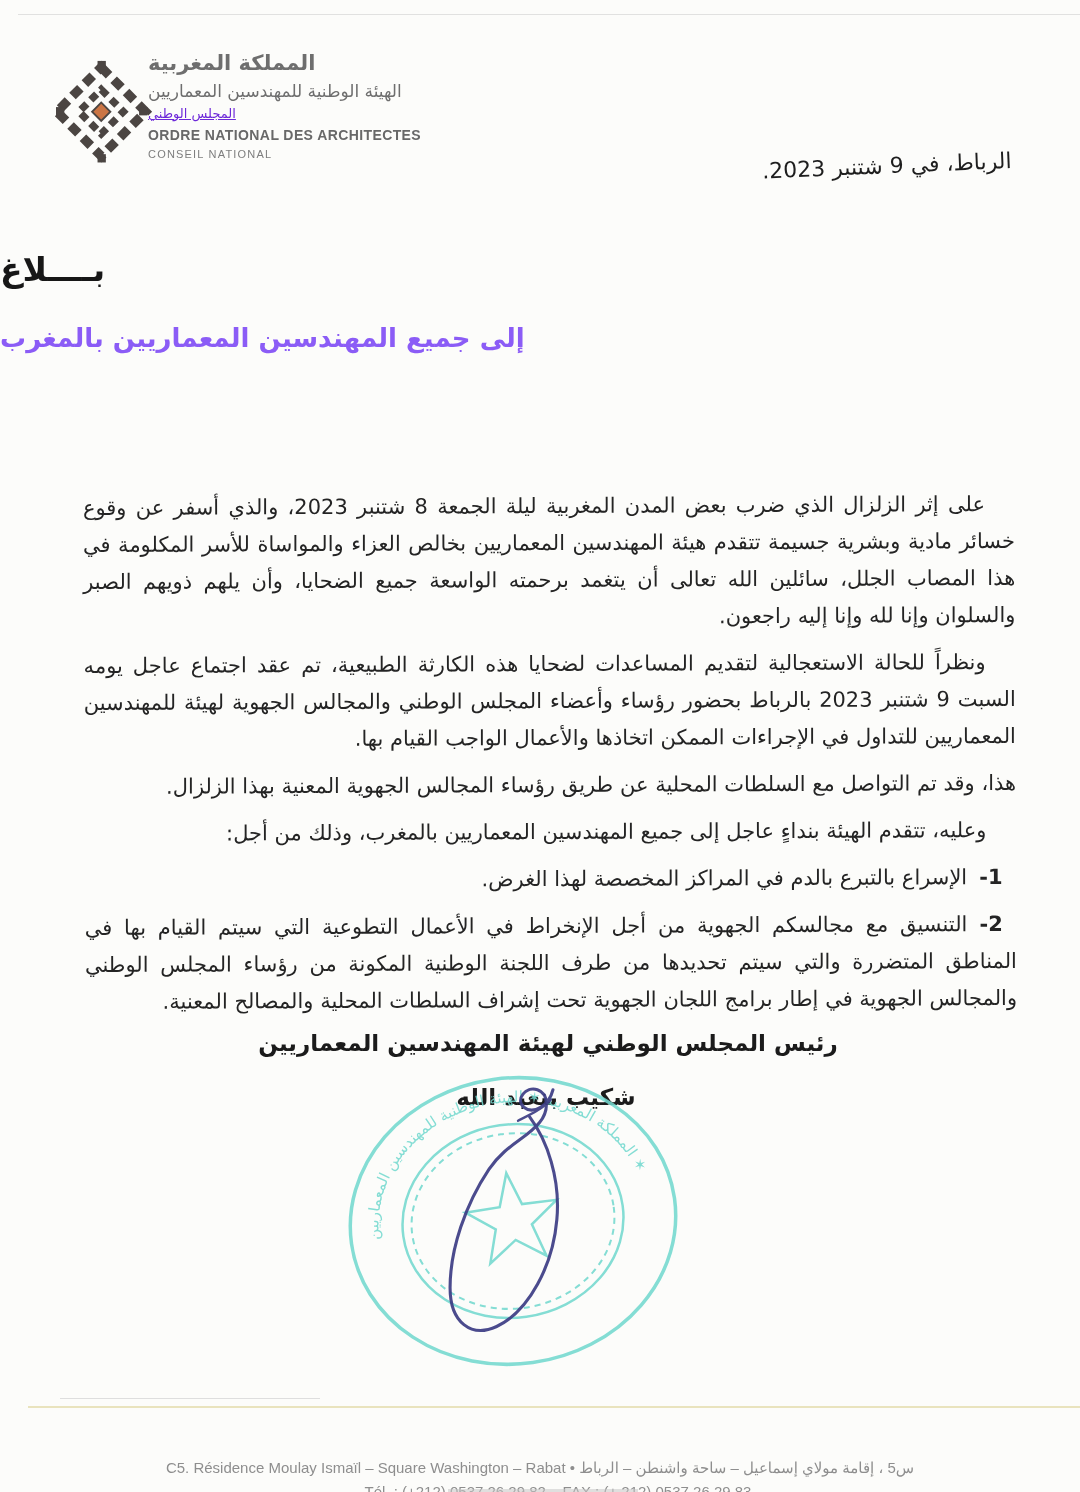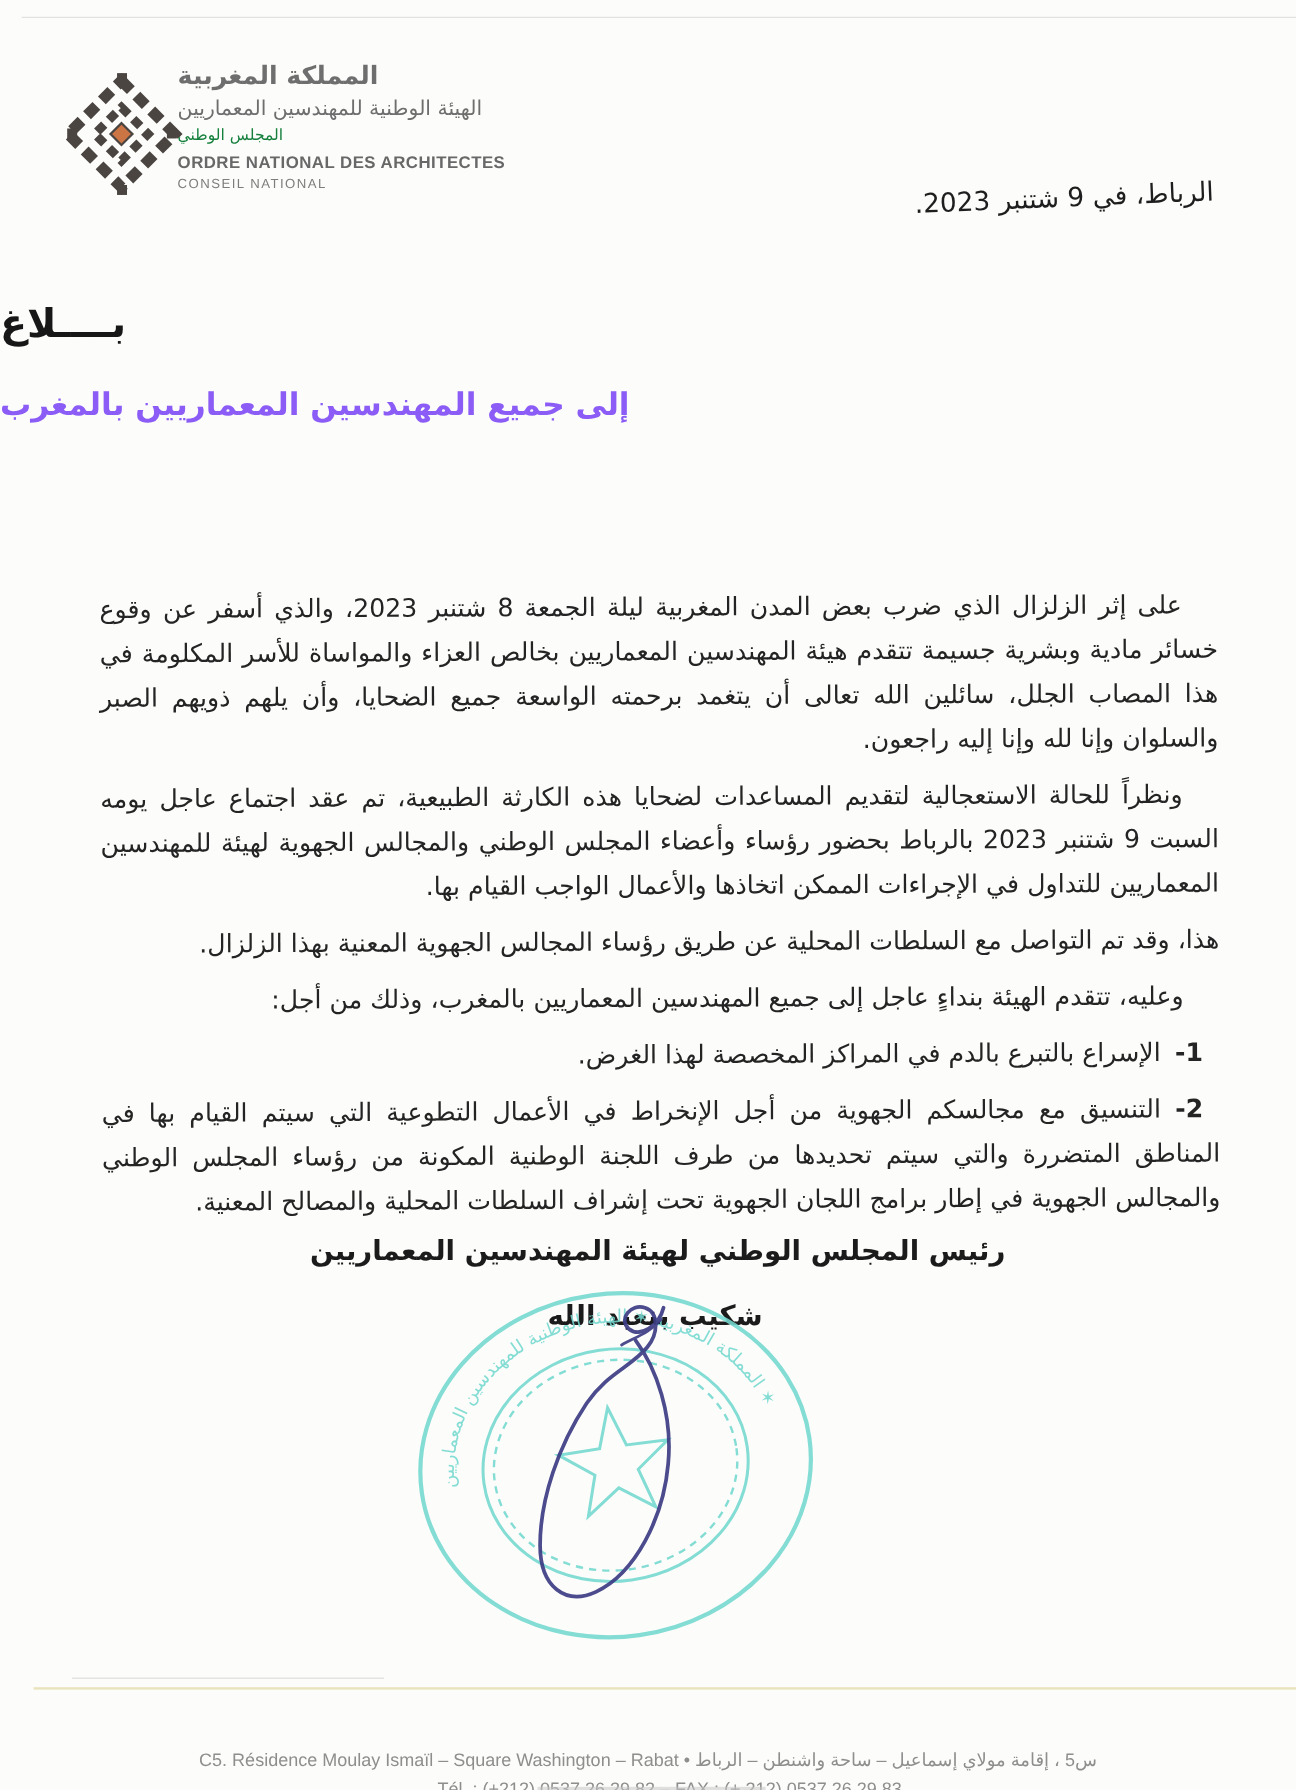--- a/index.html
+++ b/index.html
@@ -7,21 +7,21 @@
     width:1080px;height:1492px;position:relative;overflow:hidden;
     background:#fcfcfa;
     font-family:"DejaVu Sans",sans-serif;
   }
   .scan-line-top{position:absolute;top:14px;left:18px;right:0;height:1px;background:#d9d9d9;opacity:.8;}
   
   .logo{position:absolute;left:44px;top:58px;width:120px;height:112px;}
   .header-text{position:absolute;left:148px;top:48px;width:288px;text-align:left;color:#6e6e6e;direction:rtl;}
   .h-ar1{font-size:21px;font-weight:bold;line-height:30px;}
   .h-ar2{font-size:17px;font-weight:normal;line-height:26px;}
-  .h-ar3{font-size:13px;line-height:20px;color:#15803d;}
+  .h-ar3{font-size:13px;line-height:20px;color:#6d28d9;text-decoration:underline;}
   .h-fr1{font-size:14px;font-weight:bold;letter-spacing:.4px;line-height:22px;direction:ltr;color:#686868;font-family:"Liberation Sans",sans-serif;}
   .h-fr2{font-size:11px;letter-spacing:1.2px;line-height:16px;direction:ltr;color:#7d7d7d;font-family:"Liberation Sans",sans-serif;}
   
   .date-line{
     position:absolute;right:68px;top:148px;direction:rtl;font-size:22px;color:#1e1e1e;
     transform:rotate(-2.4deg);transform-origin:right center;letter-spacing:.3px;
   }
   
   .doc-title{position:absolute;left:0;right:0;top:250px;text-align:left;direction:rtl;
     font-size:33px;font-weight:bold;color:#171717;}

